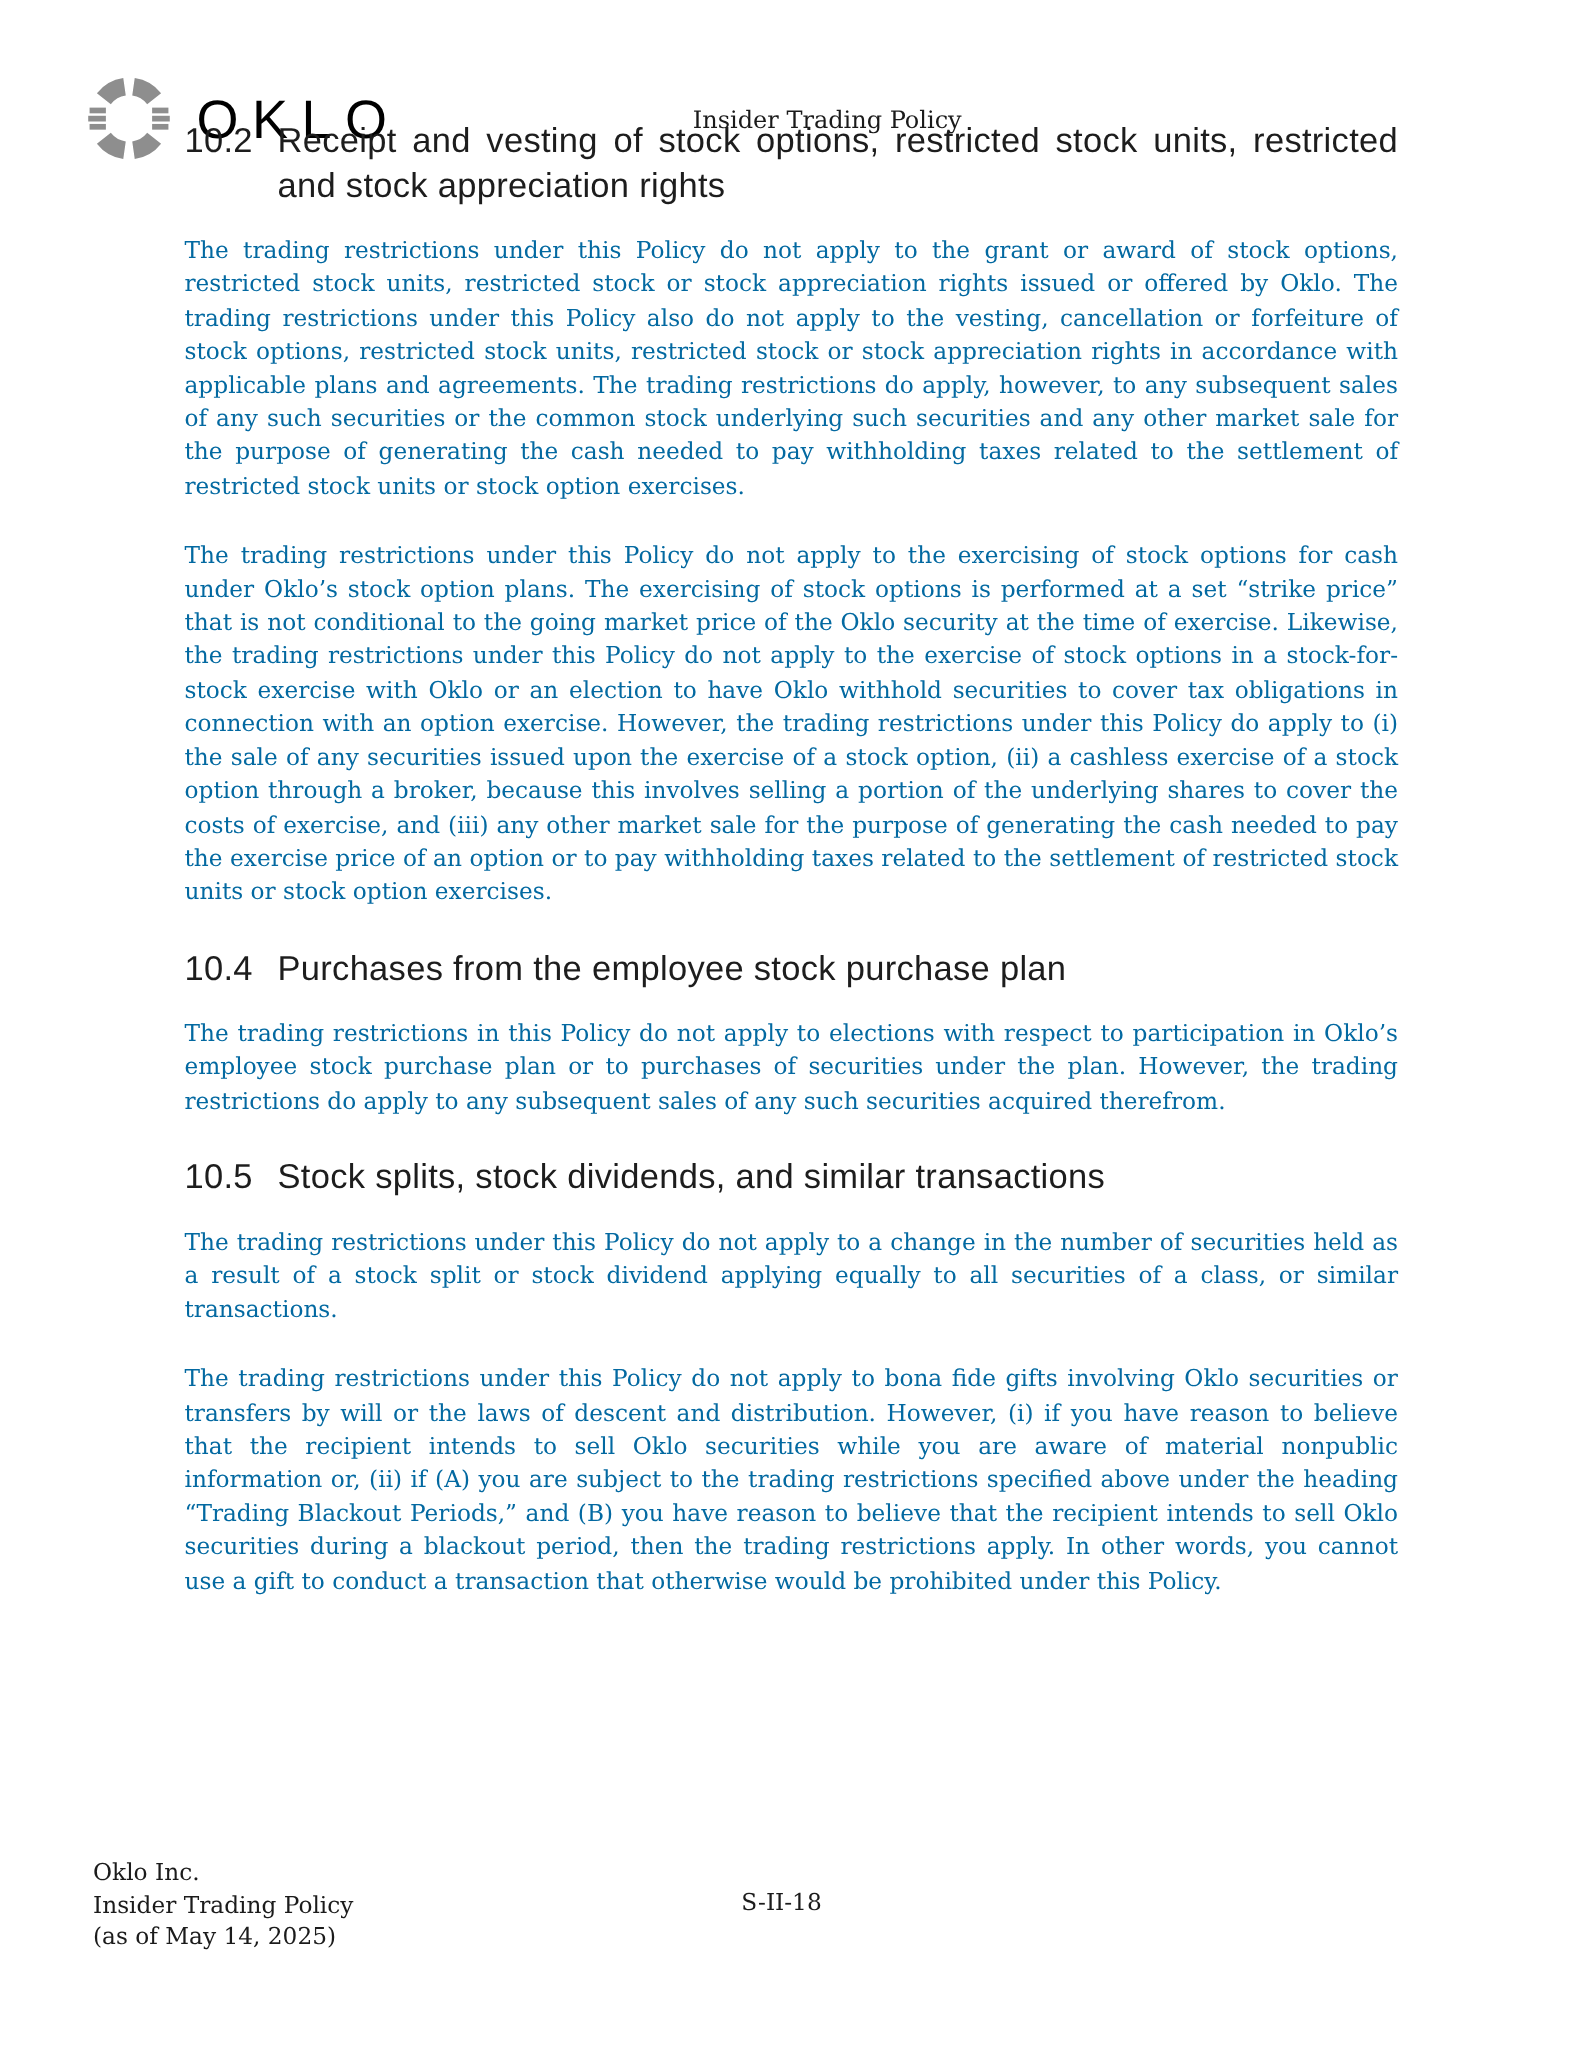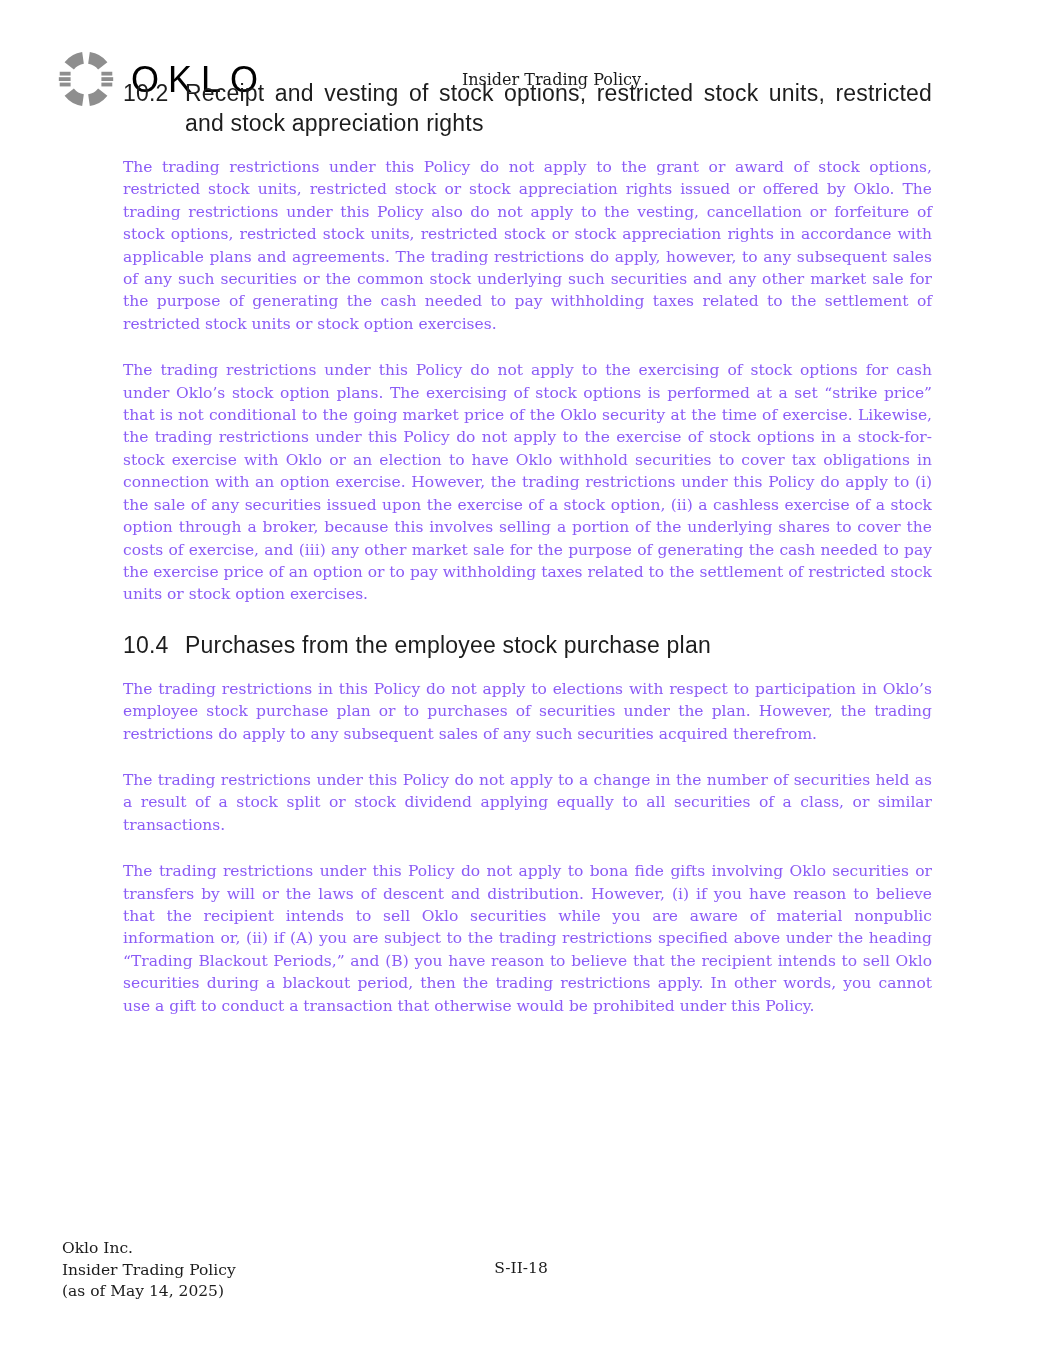--- a/index.html
+++ b/index.html
@@ -66,21 +66,21 @@
   }
   .section-title {
     flex: 1;
     text-align: justify;
   }
   .section-body {
     font-size: 15.5px;
     line-height: 22.4px;
     text-align: justify;
     margin: 0 0 24px 0;
-    color: #8b5cf6;
+    color: #0369a1;
   }
 
   
   .footer-left {
     position: absolute;
     left: 62px;
     top: 1238px;
     font-size: 15.5px;
     line-height: 21.5px;
     color: #1b1b1b;
@@ -139,20 +139,24 @@
 
     <div class="section">
       <div class="section-heading">
         <span class="section-number">10.4</span>
         <span class="section-title">Purchases from the employee stock purchase plan</span>
       </div>
       <p class="section-body">The trading restrictions in this Policy do not apply to elections with respect to participation in Oklo’s employee stock purchase plan or to purchases of securities under the plan. However, the trading restrictions do apply to any subsequent sales of any such securities acquired therefrom.</p>
     </div>
 
     <div class="section">
+      <div class="section-heading">
+        <span class="section-number">10.5</span>
+        <span class="section-title">Stock splits, stock dividends, and similar transactions</span>
+      </div>
       <p class="section-body">The trading restrictions under this Policy do not apply to a change in the number of securities held as a result of a stock split or stock dividend applying equally to all securities of a class, or similar transactions.</p>
     </div>
 
     <div class="section">
       <p class="section-body">The trading restrictions under this Policy do not apply to bona fide gifts involving Oklo securities or transfers by will or the laws of descent and distribution. However, (i) if you have reason to believe that the recipient intends to sell Oklo securities while you are aware of material nonpublic information or, (ii) if (A) you are subject to the trading restrictions specified above under the heading “Trading Blackout Periods,” and (B) you have reason to believe that the recipient intends to sell Oklo securities during a blackout period, then the trading restrictions apply. In other words, you cannot use a gift to conduct a transaction that otherwise would be prohibited under this Policy.</p>
     </div>
 
   </div>
 
   <div class="footer-left">

